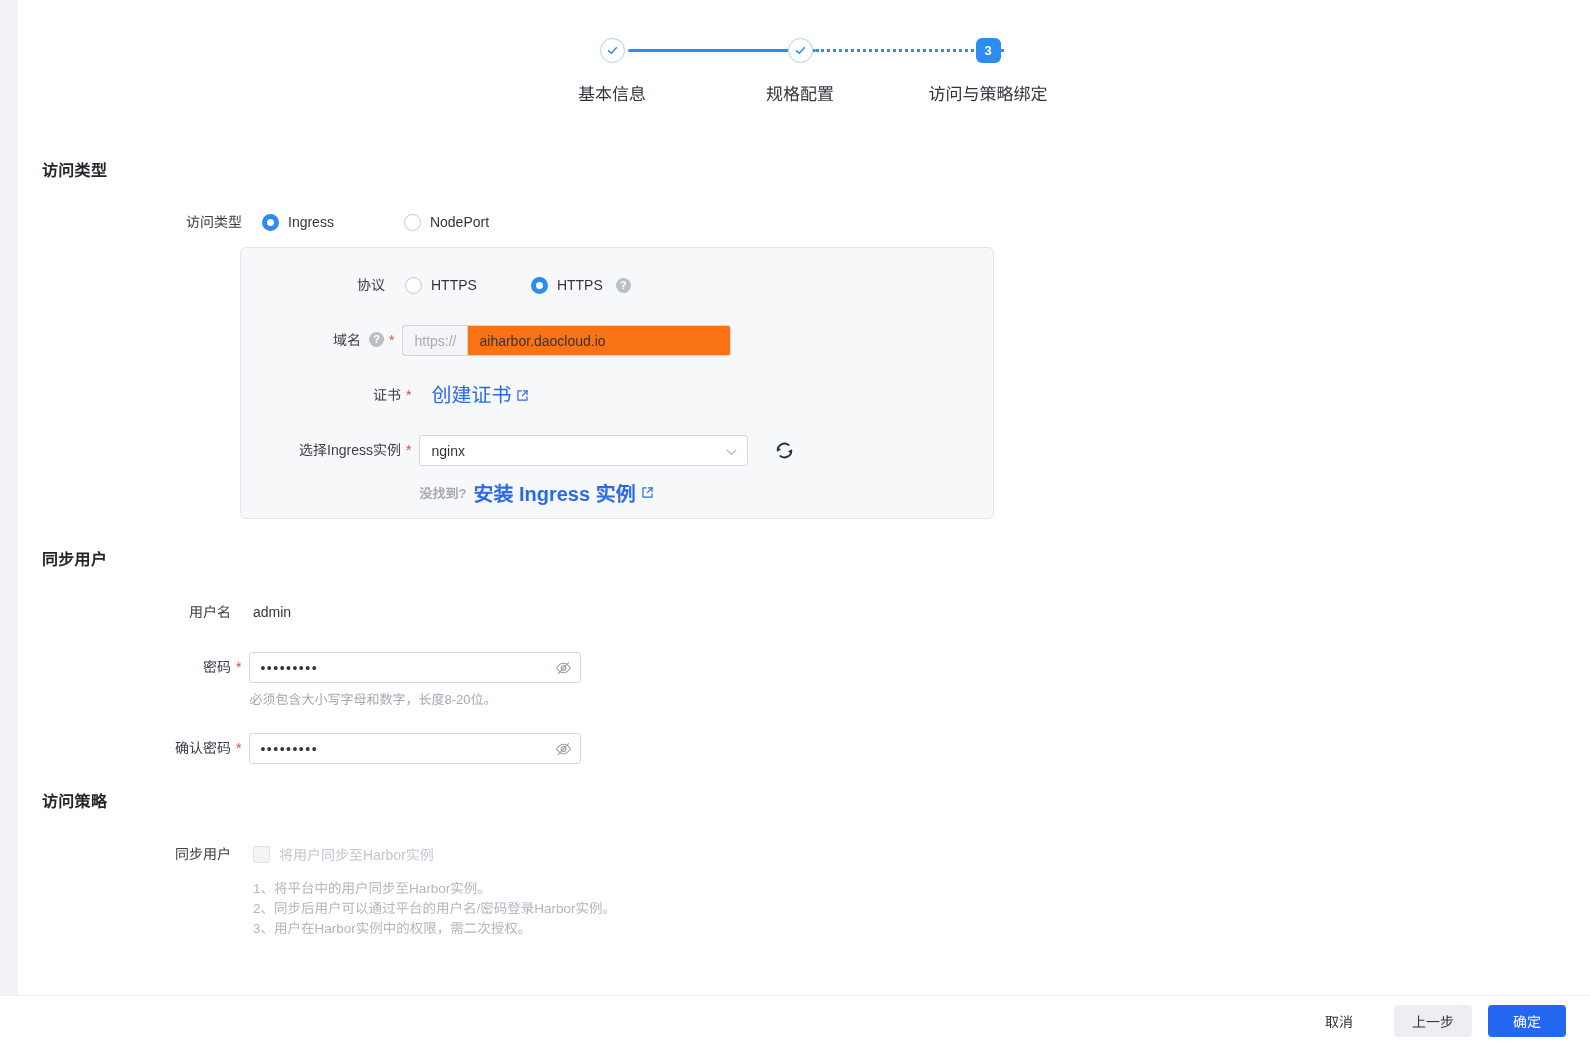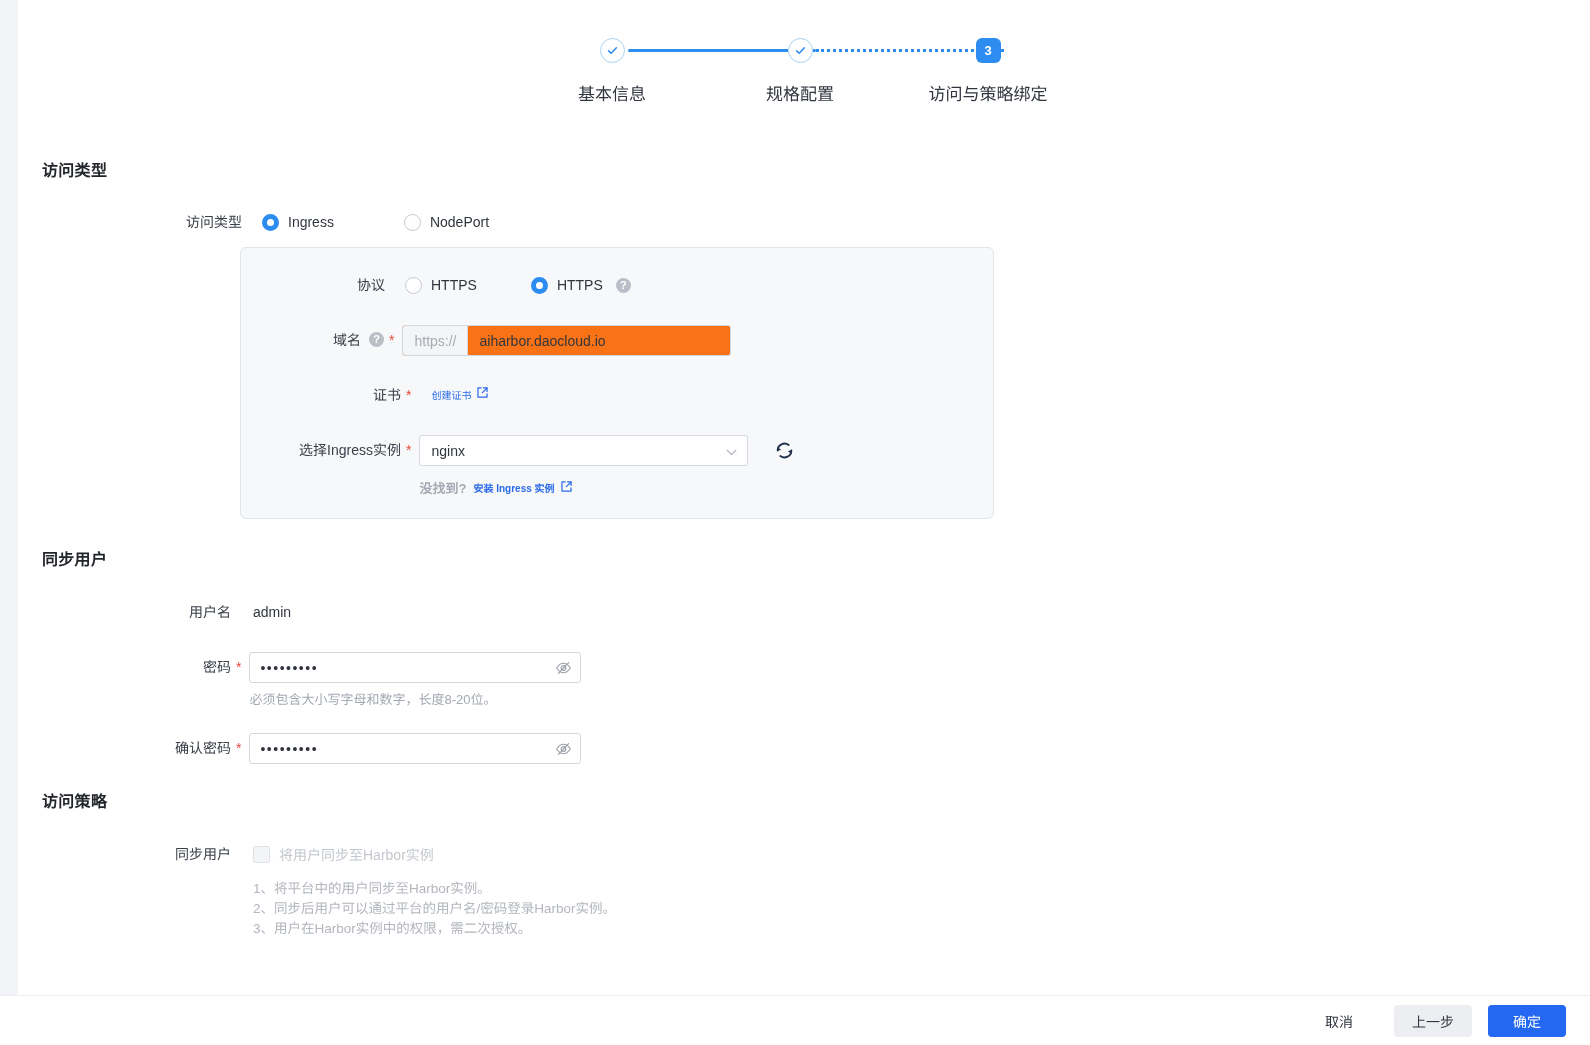--- a/index.html
+++ b/index.html
@@ -270,21 +270,21 @@
   .eye-btn {
     position: absolute;
     right: 9px; top: 50%;
     transform: translateY(-50%);
     cursor: pointer;
     line-height: 0;
   }
 
   .link {
     color: #2a6ae9;
-    font-size: 10px;
+    font-size: 20px;
     text-decoration: none;
     cursor: pointer;
     white-space: nowrap;
     justify-content: center;
   }
   .hint-muted {
     color: #a4a9b2;
     font-size: 13px;
   }
   .helper-text {

